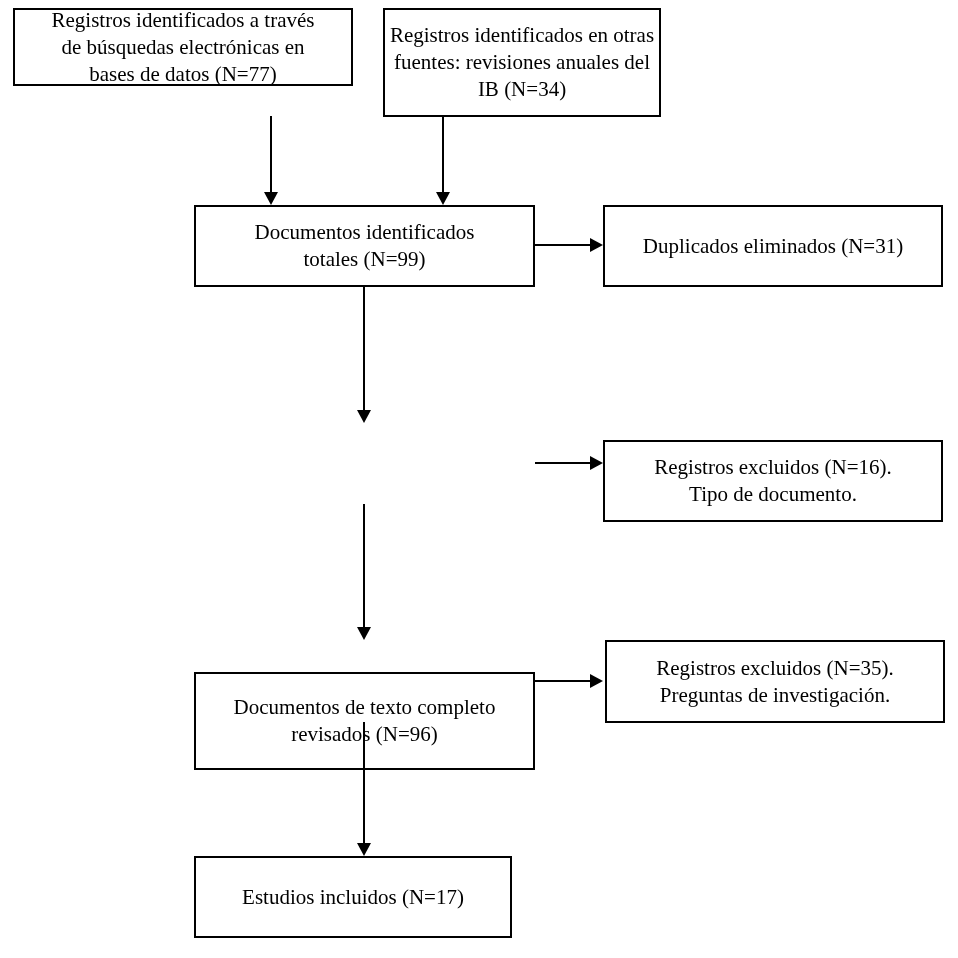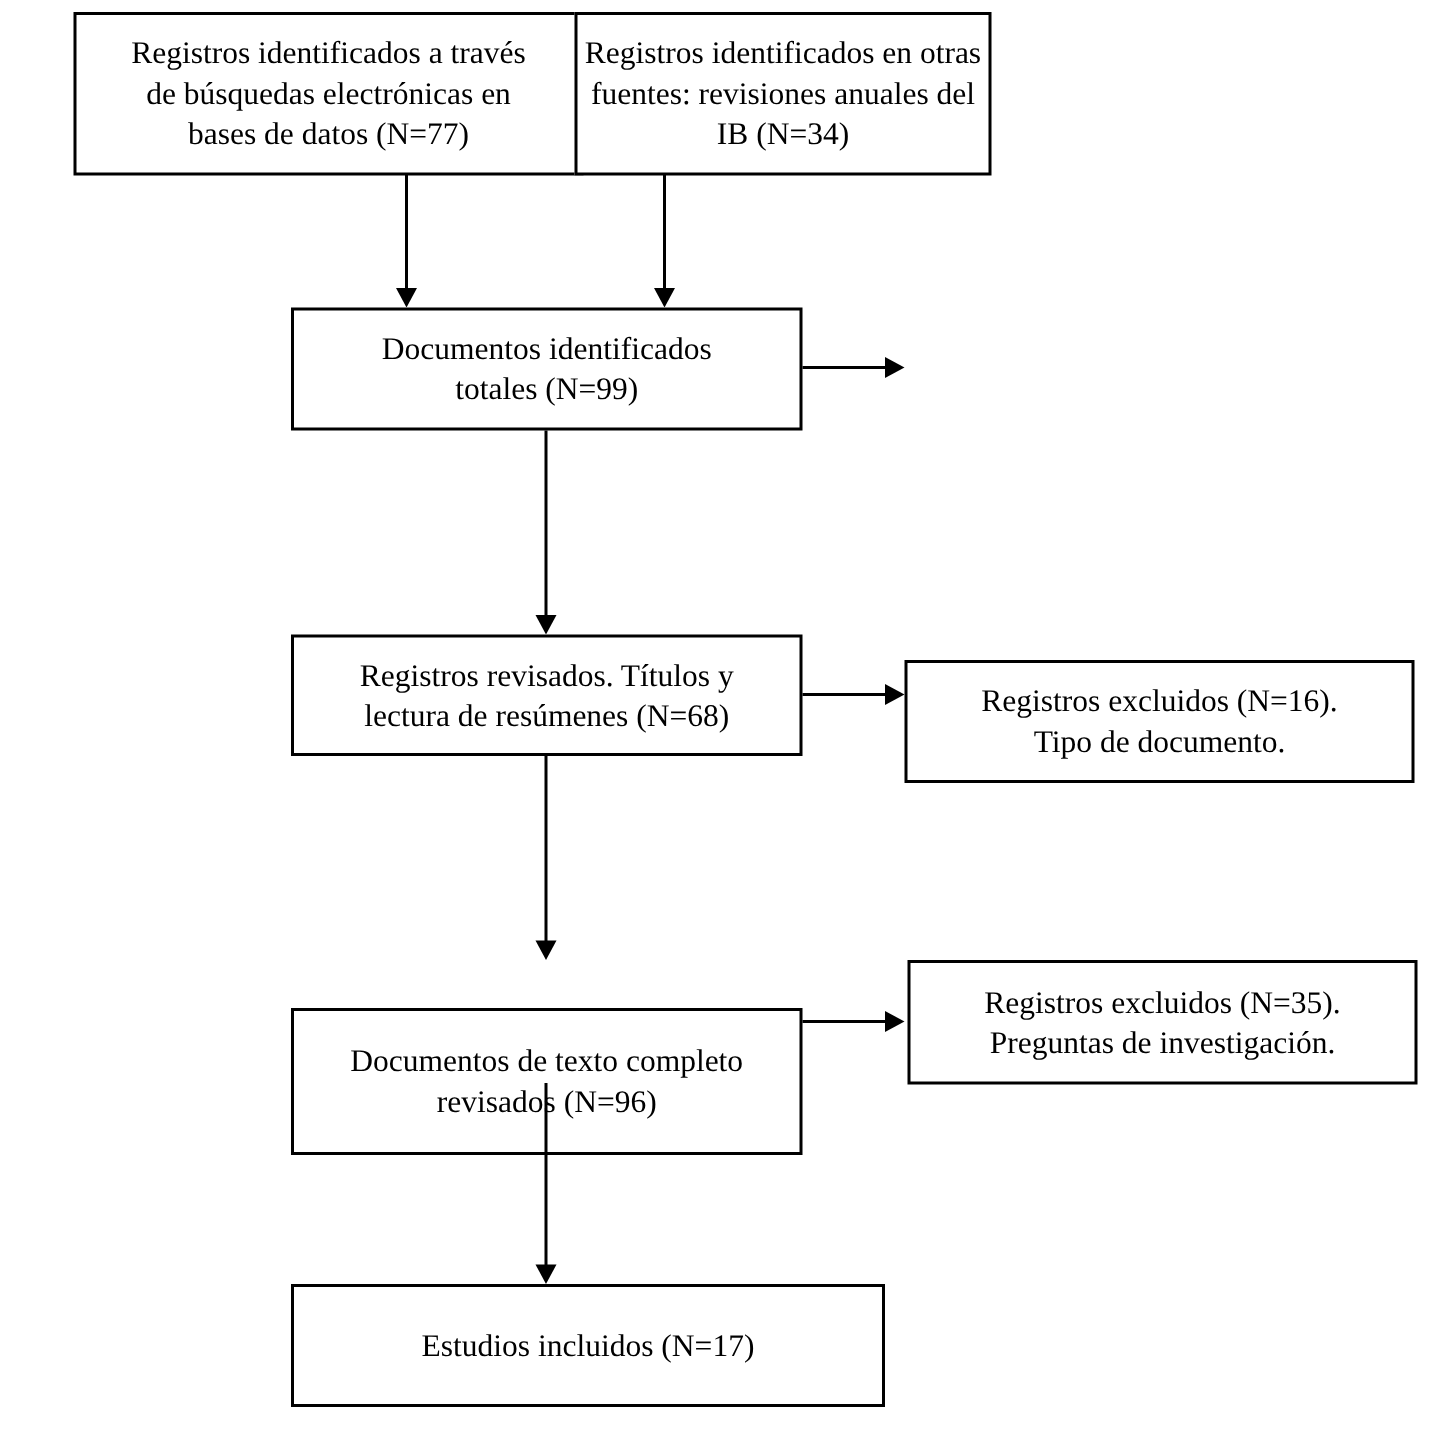--- a/index.html
+++ b/index.html
@@ -57,21 +57,21 @@
     border-top: 7px solid transparent;
     border-bottom: 7px solid transparent;
     border-left: 13px solid #000000;
   }
 </style>
 </head>
 <body>
 
 <div class="canvas">
 
-  <div class="box" style="left:13px; top:8px; width:340px; height:109px;margin-left:36px;">
+  <div class="box" style="left:13px; top:8px; width:340px; height:78px;">
     <div class="txt-line">Registros identificados a través</div>
     <div class="txt-line">de búsquedas electrónicas en</div>
     <div class="txt-line">bases de datos (N=77)</div>
   </div>
 
   <div class="box" style="left:383px; top:8px; width:278px; height:109px;">
     <div class="txt-line">Registros identificados en otras</div>
     <div class="txt-line">fuentes: revisiones anuales del</div>
     <div class="txt-line">IB (N=34)</div>
   </div>
@@ -84,35 +84,34 @@
   <div>
     <div class="vline" style="left:442px; top:116px; height:77px;"></div>
     <div class="head-down" style="left:436px; top:192px;"></div>
   </div>
 
   <div class="box" style="left:194px; top:205px; width:341px; height:82px;">
     <div class="txt-line">Documentos identificados</div>
     <div class="txt-line">totales (N=99)</div>
   </div>
 
+  <div class="box" style="left:603px; top:205px; width:340px; height:82px;">
+    <div class="txt-line">Duplicados eliminados (N=31)</div>
+  </div>
 
   <div>
     <div class="hline" style="left:535px; top:244px; width:56px;"></div>
     <div class="head-right" style="left:590px; top:238px;"></div>
   </div>
 
   <div>
     <div class="vline" style="left:363px; top:287px; height:124px;"></div>
     <div class="head-down" style="left:357px; top:410px;"></div>
   </div>
 
-  <div class="box" style="left:194px; top:423px; width:341px; height:81px;">
-    <div class="txt-line">Registros revisados. Títulos y</div>
-    <div class="txt-line">lectura de resúmenes (N=68)</div>
-  </div>
 
   <div class="box" style="left:603px; top:424px; width:340px; height:82px;margin-top:16px;">
     <div class="txt-line">Registros excluidos (N=16).</div>
     <div class="txt-line">Tipo de documento.</div>
   </div>
 
   <div>
     <div class="hline" style="left:535px; top:462px; width:56px;"></div>
     <div class="head-right" style="left:590px; top:456px;"></div>
   </div>
@@ -135,17 +134,17 @@
   <div>
     <div class="hline" style="left:535px; top:680px; width:56px;"></div>
     <div class="head-right" style="left:590px; top:674px;"></div>
   </div>
 
   <div>
     <div class="vline" style="left:363px; top:722px; height:122px;"></div>
     <div class="head-down" style="left:357px; top:843px;"></div>
   </div>
 
-  <div class="box" style="left:194px; top:856px; width:396px; height:82px;">
+  <div class="box" style="left:194px; top:856px; width:318px; height:82px;">
     <div class="txt-line">Estudios incluidos (N=17)</div>
   </div>
 
 </div>
 
 </body></html>

